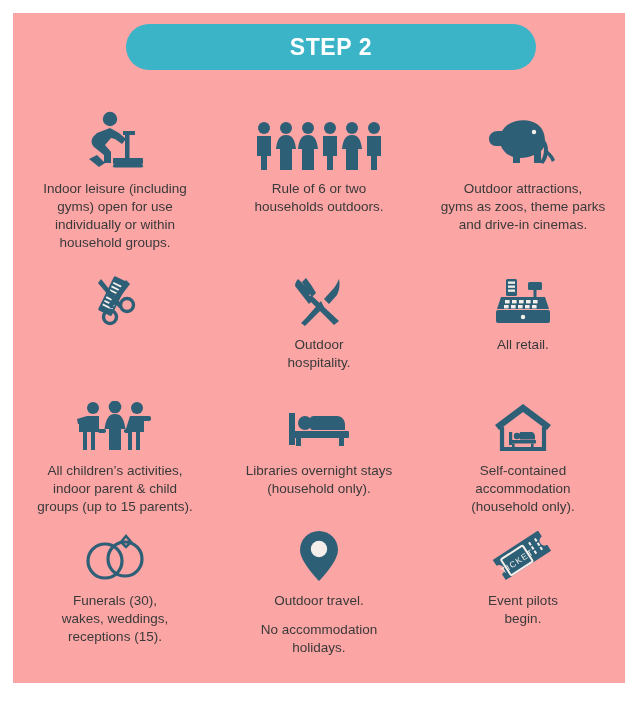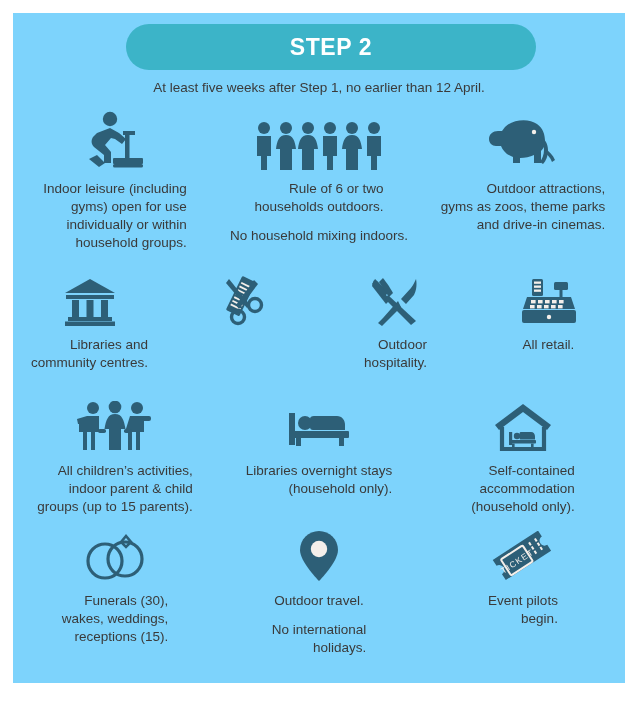--- a/index.html
+++ b/index.html
@@ -12,21 +12,21 @@
     height: 701px;
     font-family: "Liberation Sans", sans-serif;
     overflow: hidden;
   }
   #roadmap-panel {
     position: absolute;
     left: 13px;
     top: 13px;
     width: 612px;
     height: 670px;
-    background: #7dd3fc;
+    background: #fca5a5;
     box-sizing: border-box;
   }
   #step-banner {
     position: absolute;
     left: 113px;
     top: 11px;
     width: 410px;
     height: 46px;
     background: #3cb4c8;
     border-radius: 24px;
@@ -73,21 +73,20 @@
     display: flex;
     align-items: flex-end;
     justify-content: center;
     margin-bottom: 9px;
   }
   .cell-text {
     font-size: 13.5px;
     line-height: 1.33;
     color: #3a3a3a;
     white-space: pre-line;
-    text-align: right;
   }
   .cell-text.second {
     margin-top: 11px;
   }
   
   #row-1 .cell { width: 200px; }
   
   #row-2 .cell { width: 140px; }
   
   #row-3 .cell { width: 196px; }
@@ -98,21 +97,20 @@
 </style>
 </head>
 <body>
 
 <div id="roadmap-panel">
 
   <div id="step-banner">
     <span class="banner-label">STEP 2</span>
   </div>
 
-  <div id="subtitle">At least five weeks after Step 1, no earlier than 12 April.</div>
 
   <div class="row" id="row-1">
 
     <div class="cell">
       <div class="icon-box">
         <svg width="76" height="60" viewBox="0 0 76 60" fill="#2d5f77">
           <circle cx="33" cy="8" r="7.2"></circle>
           <path d="M20 22 L33 17 L42 22 L49 28 L45 33 L38 28 L34 27 L28 34 L34 41 L34 52 L27 52 L27 44 L17 36 C14 33 14 29 16 26 Z"></path>
           <path d="M20 44 L28 52 L22 56 L12 48 Z"></path>
           <rect x="48" y="22" width="4.5" height="26"></rect>
@@ -151,56 +149,40 @@
             <path d="M99 14 c7 0 9 6 10 14 h-4 v21 h-12 v-21 h-4 c1 -8 3 -14 10 -14 z"></path>
           </g>
           <g>
             <circle cx="121" cy="7" r="6"></circle>
             <path d="M114 15 h14 v20 h-4 v14 h-6 v-14 h-4 z"></path>
           </g>
         </svg>
       </div>
       <div class="cell-text">Rule of 6 or two
 households outdoors.</div>
-      <div class="cell-text second">No household mixing indoors.</div>
     </div>
 
     <div class="cell">
       <div class="icon-box">
         <svg width="80" height="56" viewBox="0 0 80 56" fill="#2d5f77">
           <path d="M22 12 C30 4 46 3 54 9 C60 13 62 20 62 26 C62 31 60 34 58 36 L58 48 L51 48 L51 40 C47 42 42 43 37 43 L37 48 L30 48 L30 42 C24 40 20 36 18 31 L13 31 C9 31 6 28 6 24 C6 19 10 16 15 16 L19 16 Z"></path>
           <path d="M58 22 C62 24 65 29 65 35 C65 41 63 46 60 49 L57 47 C59 44 61 40 61 35 C61 30 59 26 56 24 Z"></path>
           <path d="M62 34 C66 36 70 40 72 45 L69 47 C67 42 64 39 61 37 Z"></path>
           <circle cx="51" cy="17" r="2.2" fill="#f4efea"></circle>
         </svg>
       </div>
       <div class="cell-text">Outdoor attractions,
 gyms as zoos, theme parks
 and drive-in cinemas.</div>
     </div>
 
   </div>
 
   <div class="row" id="row-2">
 
-    <div class="cell">
-      <div class="icon-box">
-        <svg width="54" height="50" viewBox="0 0 54 50" fill="#2d5f77">
-          <path d="M27 2 L52 16 L2 16 Z"></path>
-          <rect x="3" y="18" width="48" height="4"></rect>
-          <rect x="9" y="23" width="7" height="17"></rect>
-          <rect x="23.5" y="23" width="7" height="17"></rect>
-          <rect x="38" y="23" width="7" height="17"></rect>
-          <rect x="5" y="40" width="44" height="4"></rect>
-          <rect x="2" y="44.5" width="50" height="4.5"></rect>
-        </svg>
-      </div>
-      <div class="cell-text">Libraries and
-community centres.</div>
-    </div>
 
     <div class="cell">
       <div class="icon-box">
         <svg width="54" height="52" viewBox="0 0 54 52" fill="#2d5f77">
           <g transform="rotate(26 24 24)">
             <rect x="16" y="2" width="15" height="38" rx="1.5"></rect>
             <g fill="#f4efea">
               <rect x="18" y="8" width="11" height="1.8"></rect>
               <rect x="18" y="12" width="11" height="1.8"></rect>
               <rect x="18" y="16" width="11" height="1.8"></rect>
@@ -347,21 +329,21 @@
     </div>
 
     <div class="cell">
       <div class="icon-box">
         <svg width="44" height="54" viewBox="0 0 44 54" fill="#2d5f77">
           <path d="M22 2 C11.5 2 3 10.5 3 21 C3 33 22 52 22 52 C22 52 41 33 41 21 C41 10.5 32.5 2 22 2 Z"></path>
           <circle cx="22" cy="20" r="8.2" fill="#f4efea"></circle>
         </svg>
       </div>
       <div class="cell-text">Outdoor travel.</div>
-      <div class="cell-text second">No international
+      <div class="cell-text second">No accommodation
 holidays.</div>
     </div>
 
     <div class="cell">
       <div class="icon-box">
         <svg width="66" height="52" viewBox="0 0 66 52" fill="#2d5f77">
           <g transform="rotate(-33 33 26)">
             <path d="M6 12 h54 v7 a5 5 0 0 0 0 10 v7 h-54 v-7 a5 5 0 0 0 0 -10 z"></path>
             <rect x="13" y="16" width="26" height="19" rx="1.5" fill="none" stroke="#f4efea" stroke-width="2"></rect>
             <text x="26" y="29.5" font-family="'Liberation Sans', sans-serif" font-size="8.5" fill="#f4efea" text-anchor="middle" letter-spacing="1.2">TICKET</text>

